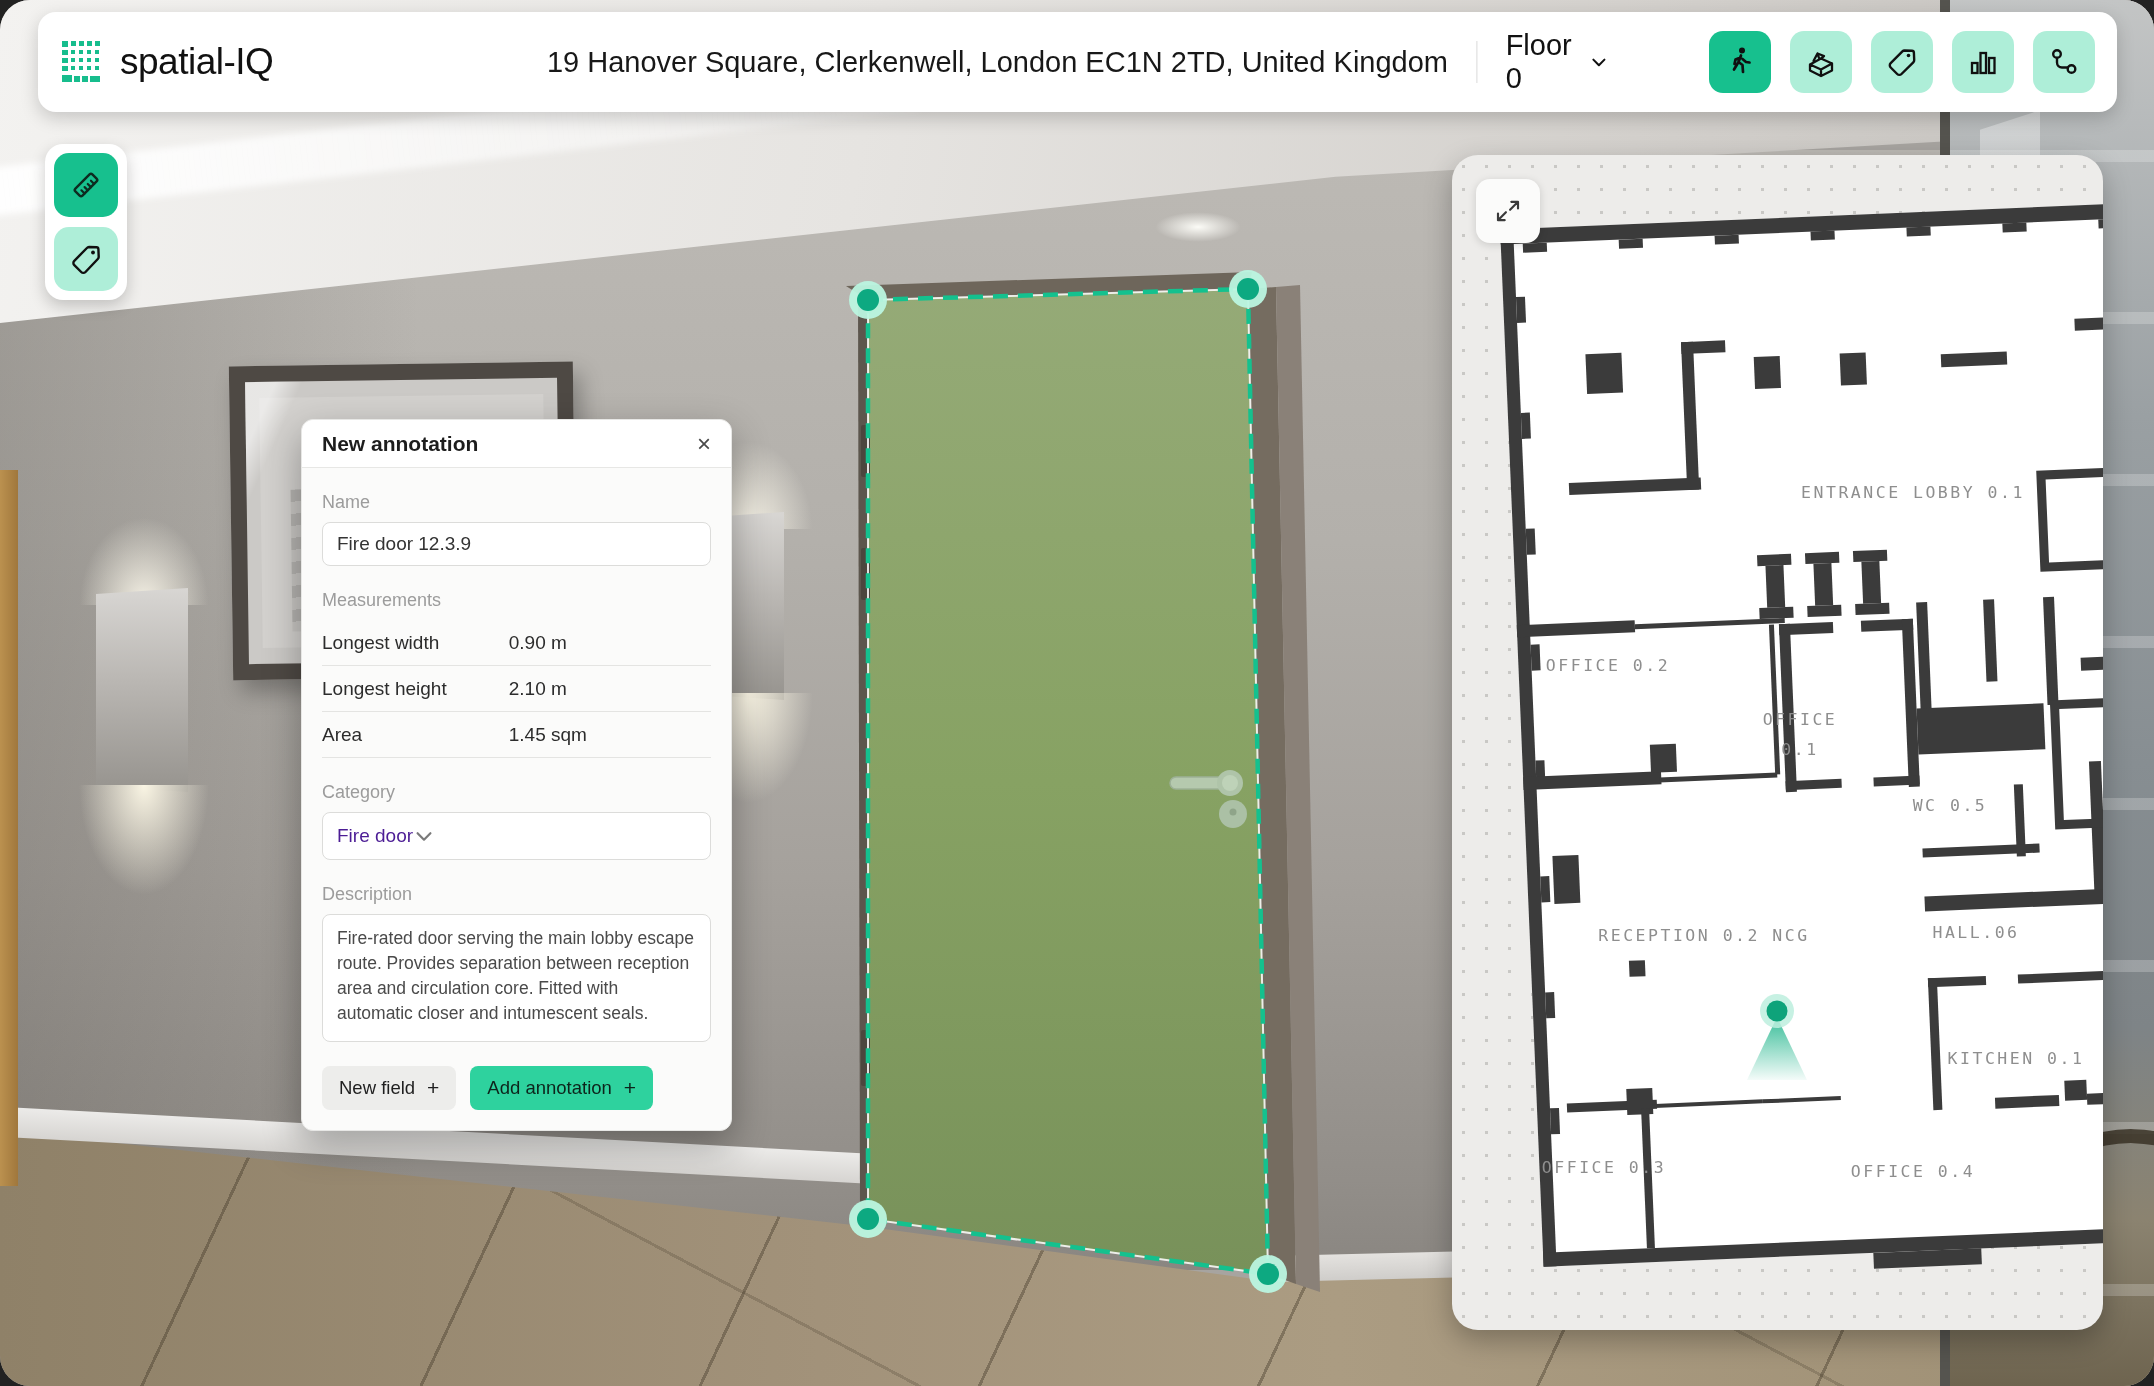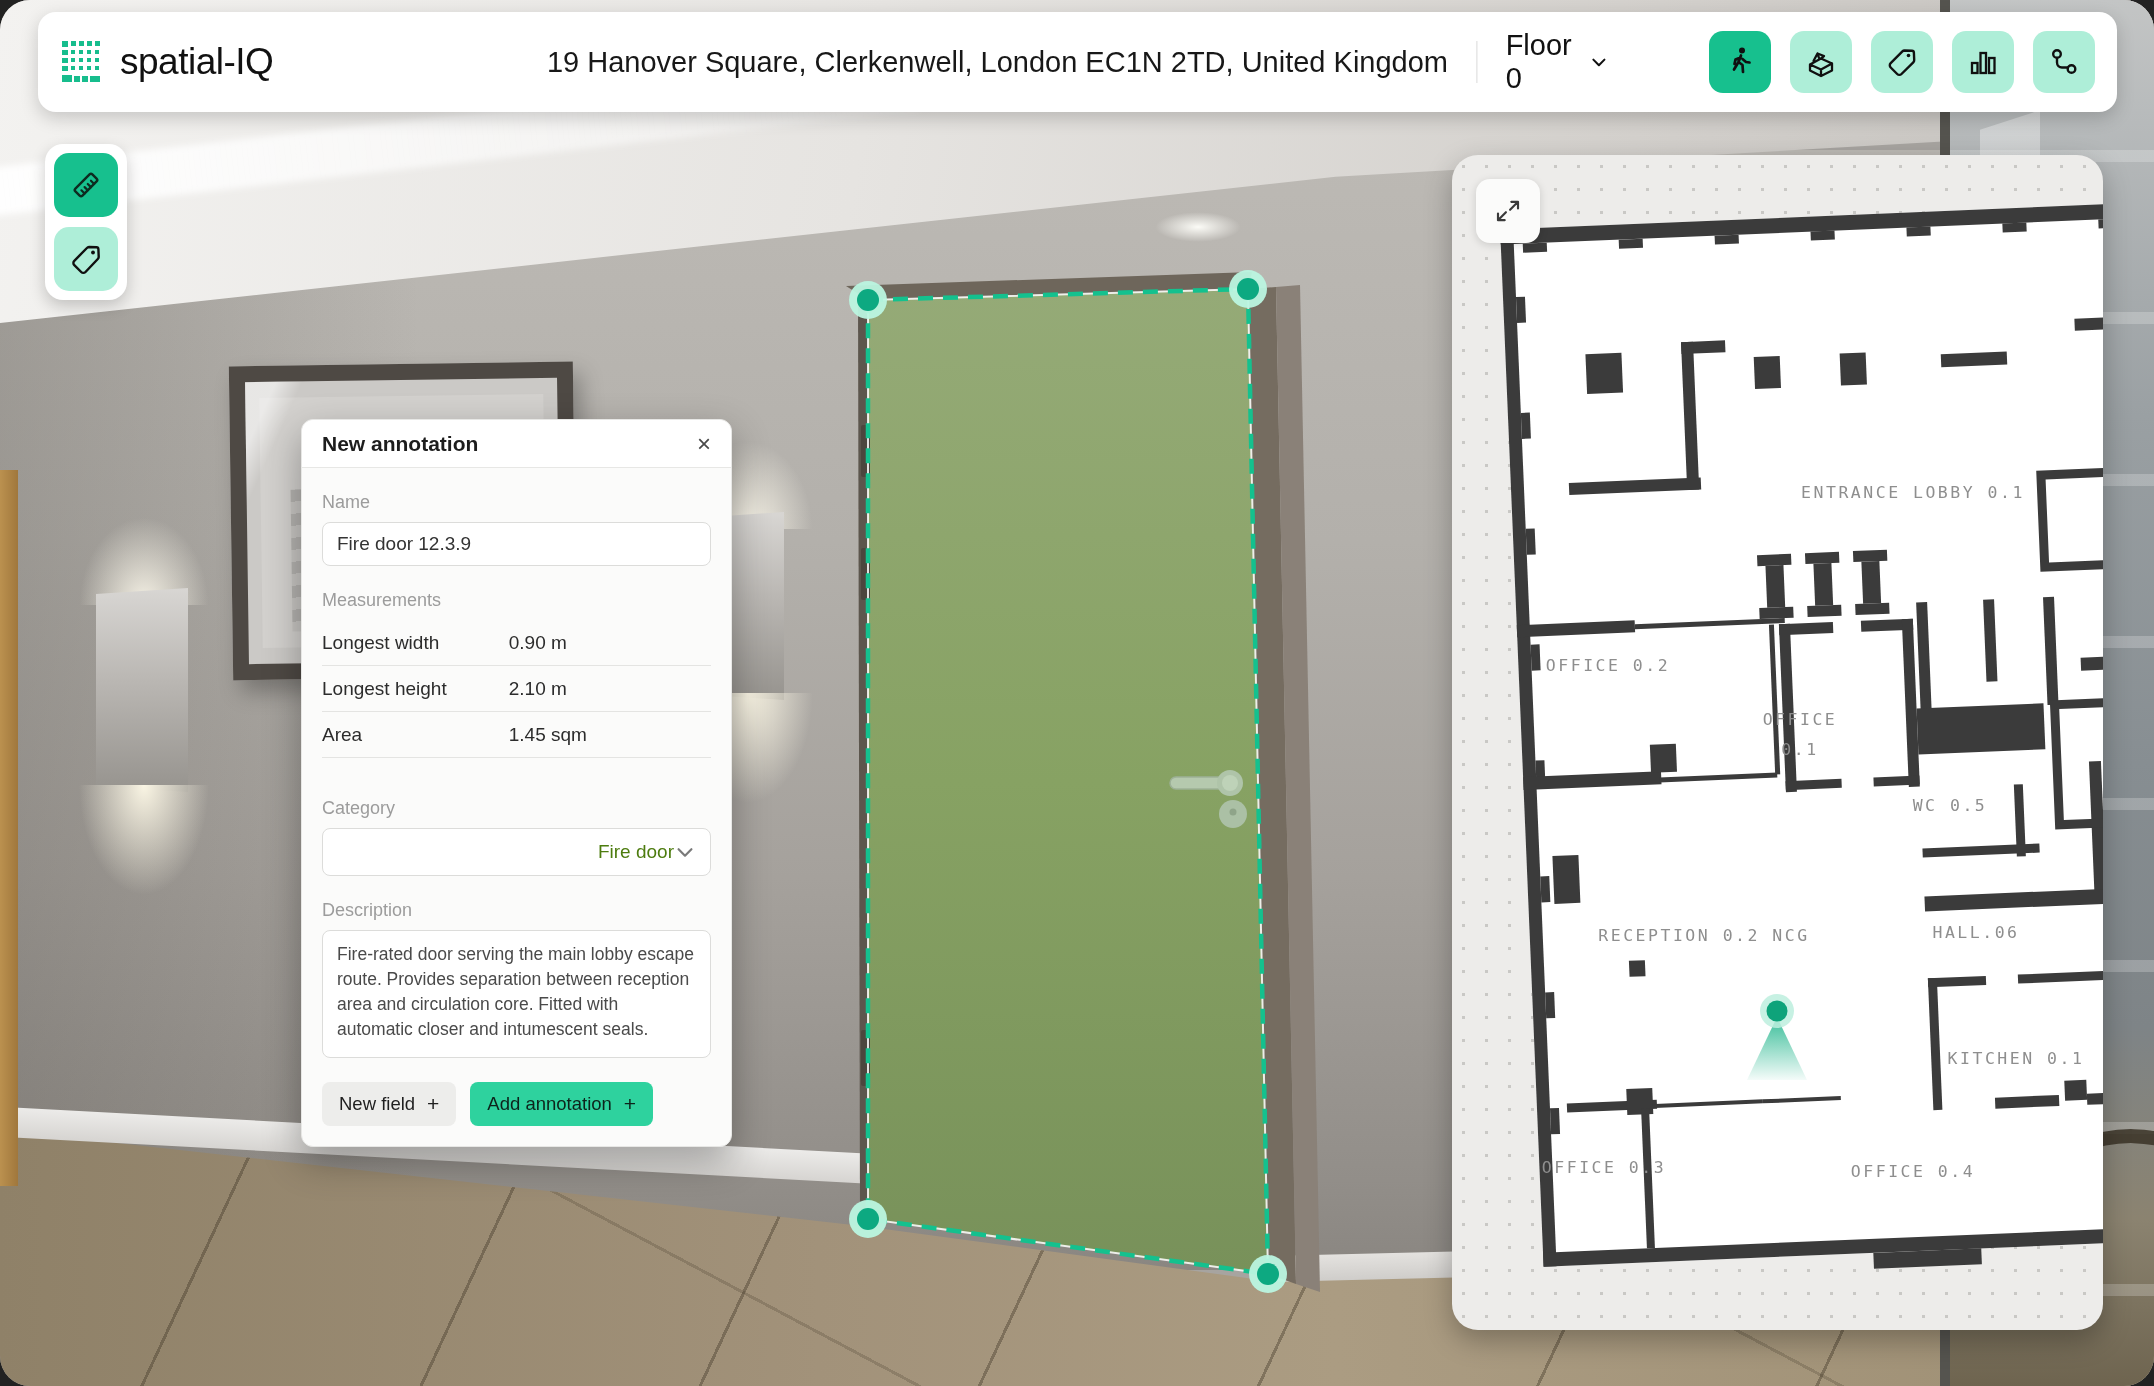--- a/index.html
+++ b/index.html
@@ -95,21 +95,21 @@
   .panel-close{font-size:24px;color:#4a4a4a;cursor:pointer;line-height:1;}
   .panel-body{padding:16px 20px 20px;}
   .field-label{font-size:18px;color:#9c9c9c;margin:8px 0 9px;}
   .text-input{width:100%;height:44px;border:1px solid #dcdcda;border-radius:8px;background:#fff;
     padding:0 14px;font-size:19px;color:#333;box-sizing:border-box;font-family:"Liberation Sans",sans-serif;}
   .meas-row{display:flex;align-items:center;height:45px;border-bottom:1px solid #e4e4e2;}
   .meas-label{font-size:19px;color:#2c2c2c;}
   .meas-value{font-size:19px;color:#2c2c2c;position:absolute;left:48%;}
   .meas-row{position:relative;}
   .select-box{height:46px;border:1px solid #dcdcda;border-radius:8px;background:#fff;display:flex;
-    align-items:center;justify-content:flex-end;padding:0 14px;font-size:19px;color:#4d7c0f;cursor:pointer;}
+    align-items:center;justify-content:flex-start;padding:0 14px;font-size:19px;color:#4c1d95;cursor:pointer;}
   .textarea{width:100%;border:1px solid #dcdcda;border-radius:8px;background:#fff;resize:none;
     padding:11px 14px;font-size:17.5px;line-height:1.42;color:#4a4a4a;box-sizing:border-box;height:128px;
     font-family:"Liberation Sans",sans-serif;}
   .panel-actions{display:flex;gap:14px;margin-top:20px;}
   .btn{height:44px;border:none;border-radius:8px;font-size:18.5px;display:flex;align-items:center;
     gap:12px;padding:0 17px;cursor:pointer;font-family:"Liberation Sans",sans-serif;}
   .btn-secondary{background:#ededeb;color:#1f1f1f;}
   .btn-primary{background:#2ed29e;color:#0d241b;font-weight:500;}
   .btn .plus{font-size:21px;}
 
@@ -327,21 +327,21 @@
       </div>
       <div class="meas-row">
         <span class="meas-label">Longest height</span>
         <span class="meas-value">2.10 m</span>
       </div>
       <div class="meas-row">
         <span class="meas-label">Area</span>
         <span class="meas-value">1.45 sqm</span>
       </div>
 
-      <div class="field-label" style="margin-top:40px;">Category</div>
+      <div class="field-label" style="margin-top:24px;">Category</div>
       <div class="select-box">
         <span>Fire door</span>
         <svg width="22" height="22" viewBox="0 0 24 24">
           <path d="M5 9 L12 16 L19 9" fill="none" stroke="#7a7a7a" stroke-width="2.4" stroke-linecap="round" stroke-linejoin="round"></path>
         </svg>
       </div>
 
       <div class="field-label" style="margin-top:24px;">Description</div>
       <textarea class="textarea" style="">Fire-rated door serving the main lobby escape route. Provides separation between reception area and circulation core. Fitted with automatic closer and intumescent seals.</textarea>
 

